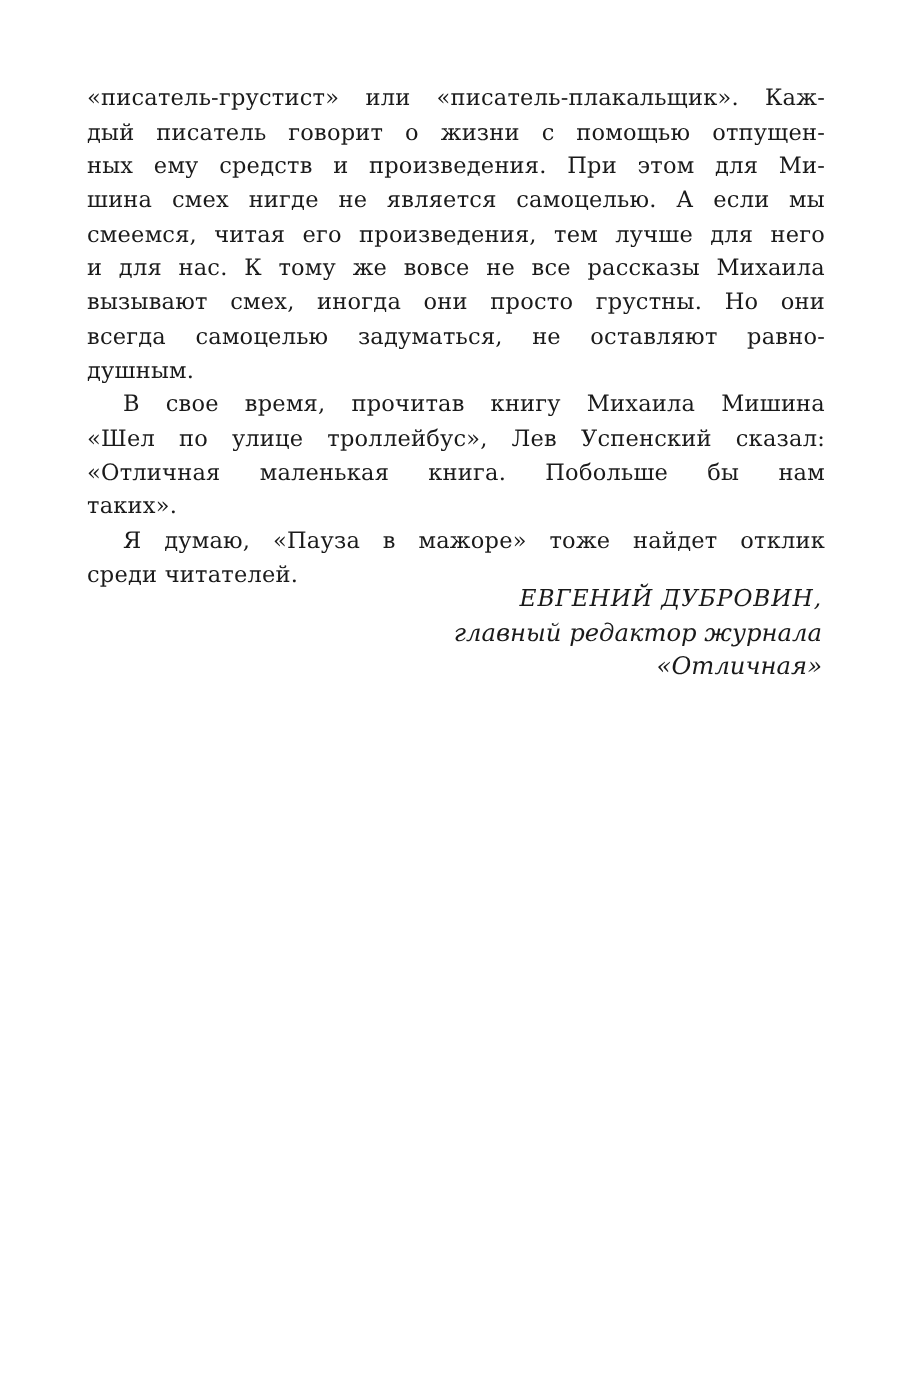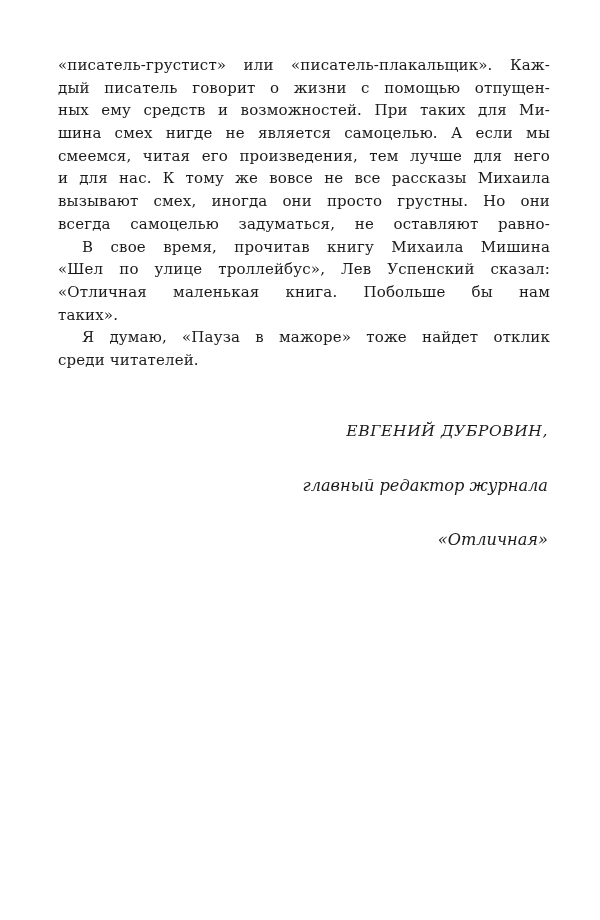--- a/index.html
+++ b/index.html
@@ -47,36 +47,36 @@
       font-size: 16.2px;
       line-height: 22.7px;
     }
     .signature .name {
       letter-spacing: 0.6px;
       font-size: 15.5px;
     }
     .signature div {
       display: block;
       white-space: nowrap;
-      margin-top: 32px;
     }
   </style>
 </head>
 <body>
 
 <div class="page">
   <div>
     <span class="line">«писатель-грустист» или «писатель-плакальщик». Каж-</span>
     <span class="line">дый писатель говорит о жизни с помощью отпущен-</span>
-    <span class="line">ных ему средств и возможностей. При таких для Ми-</span>
+    <span class="line">ных ему средств и произведения. При этом для Ми-</span>
     <span class="line">шина смех нигде не является самоцелью. А если мы</span>
     <span class="line">смеемся, читая его произведения, тем лучше для него</span>
     <span class="line">и для нас. К тому же вовсе не все рассказы Михаила</span>
     <span class="line">вызывают смех, иногда они просто грустны. Но они</span>
     <span class="line">всегда самоцелью задуматься, не оставляют равно-</span>
+    <span class="line last">душным.</span>
   </div>
   <div>
     <span class="line indent">В свое время, прочитав книгу Михаила Мишина</span>
     <span class="line">«Шел по улице троллейбус», Лев Успенский сказал:</span>
     <span class="line">«Отличная маленькая книга. Побольше бы нам</span>
     <span class="line last">таких».</span>
   </div>
   <div>
     <span class="line indent">Я думаю, «Пауза в мажоре» тоже найдет отклик</span>
     <span class="line last">среди читателей.</span>

